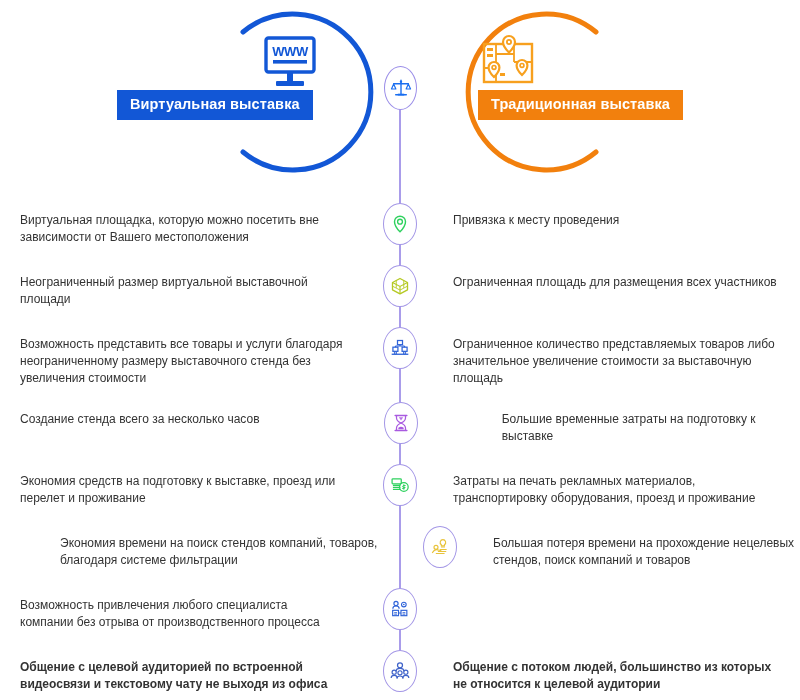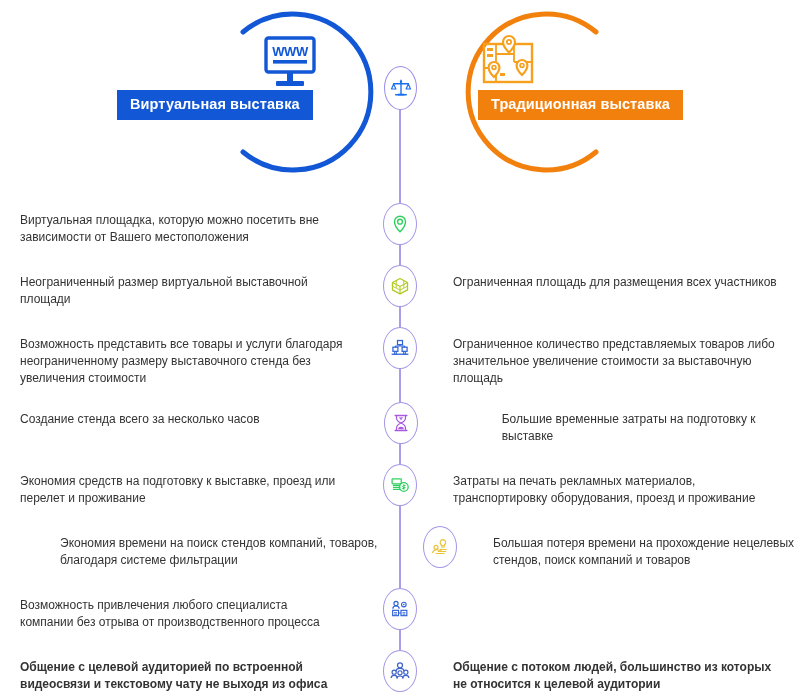--- a/index.html
+++ b/index.html
@@ -212,20 +212,21 @@
     <div class="node">
         <div class="node-circle">
       <span>
         <svg width="20" height="20" viewBox="0 0 24 24">
           <path d="M12 2.6 a6.6 6.6 0 0 1 6.6 6.6 c0 5.4 -6.6 12.2 -6.6 12.2 S5.4 14.6 5.4 9.2 A6.6 6.6 0 0 1 12 2.6 z" fill="none" stroke="#2ed15e" stroke-width="1.7"></path>
           <circle cx="12" cy="9.2" r="2.9" fill="none" stroke="#2ed15e" stroke-width="1.6"></circle>
         </svg>
       </span>
     </div>
       </div>
+    <div class="cell right">Привязка к месту проведения</div>
   </div>
 
   <div class="row" style="margin-top:28px;">
     <div class="cell left">Неограниченный размер виртуальной выставочной площади</div>
     <div class="node">
         <div class="node-circle">
       <span>
         <svg width="20" height="20" viewBox="0 0 24 24">
           <path d="M12 3 L21 7.8 L21 16.6 L12 21.4 L3 16.6 L3 7.8 Z" fill="none" stroke="#b5c923" stroke-width="1.6" stroke-linejoin="round"></path>
           <path d="M3 7.8 L12 12.5 L21 7.8 M12 12.5 L12 21.4" fill="none" stroke="#b5c923" stroke-width="1.4"></path>

